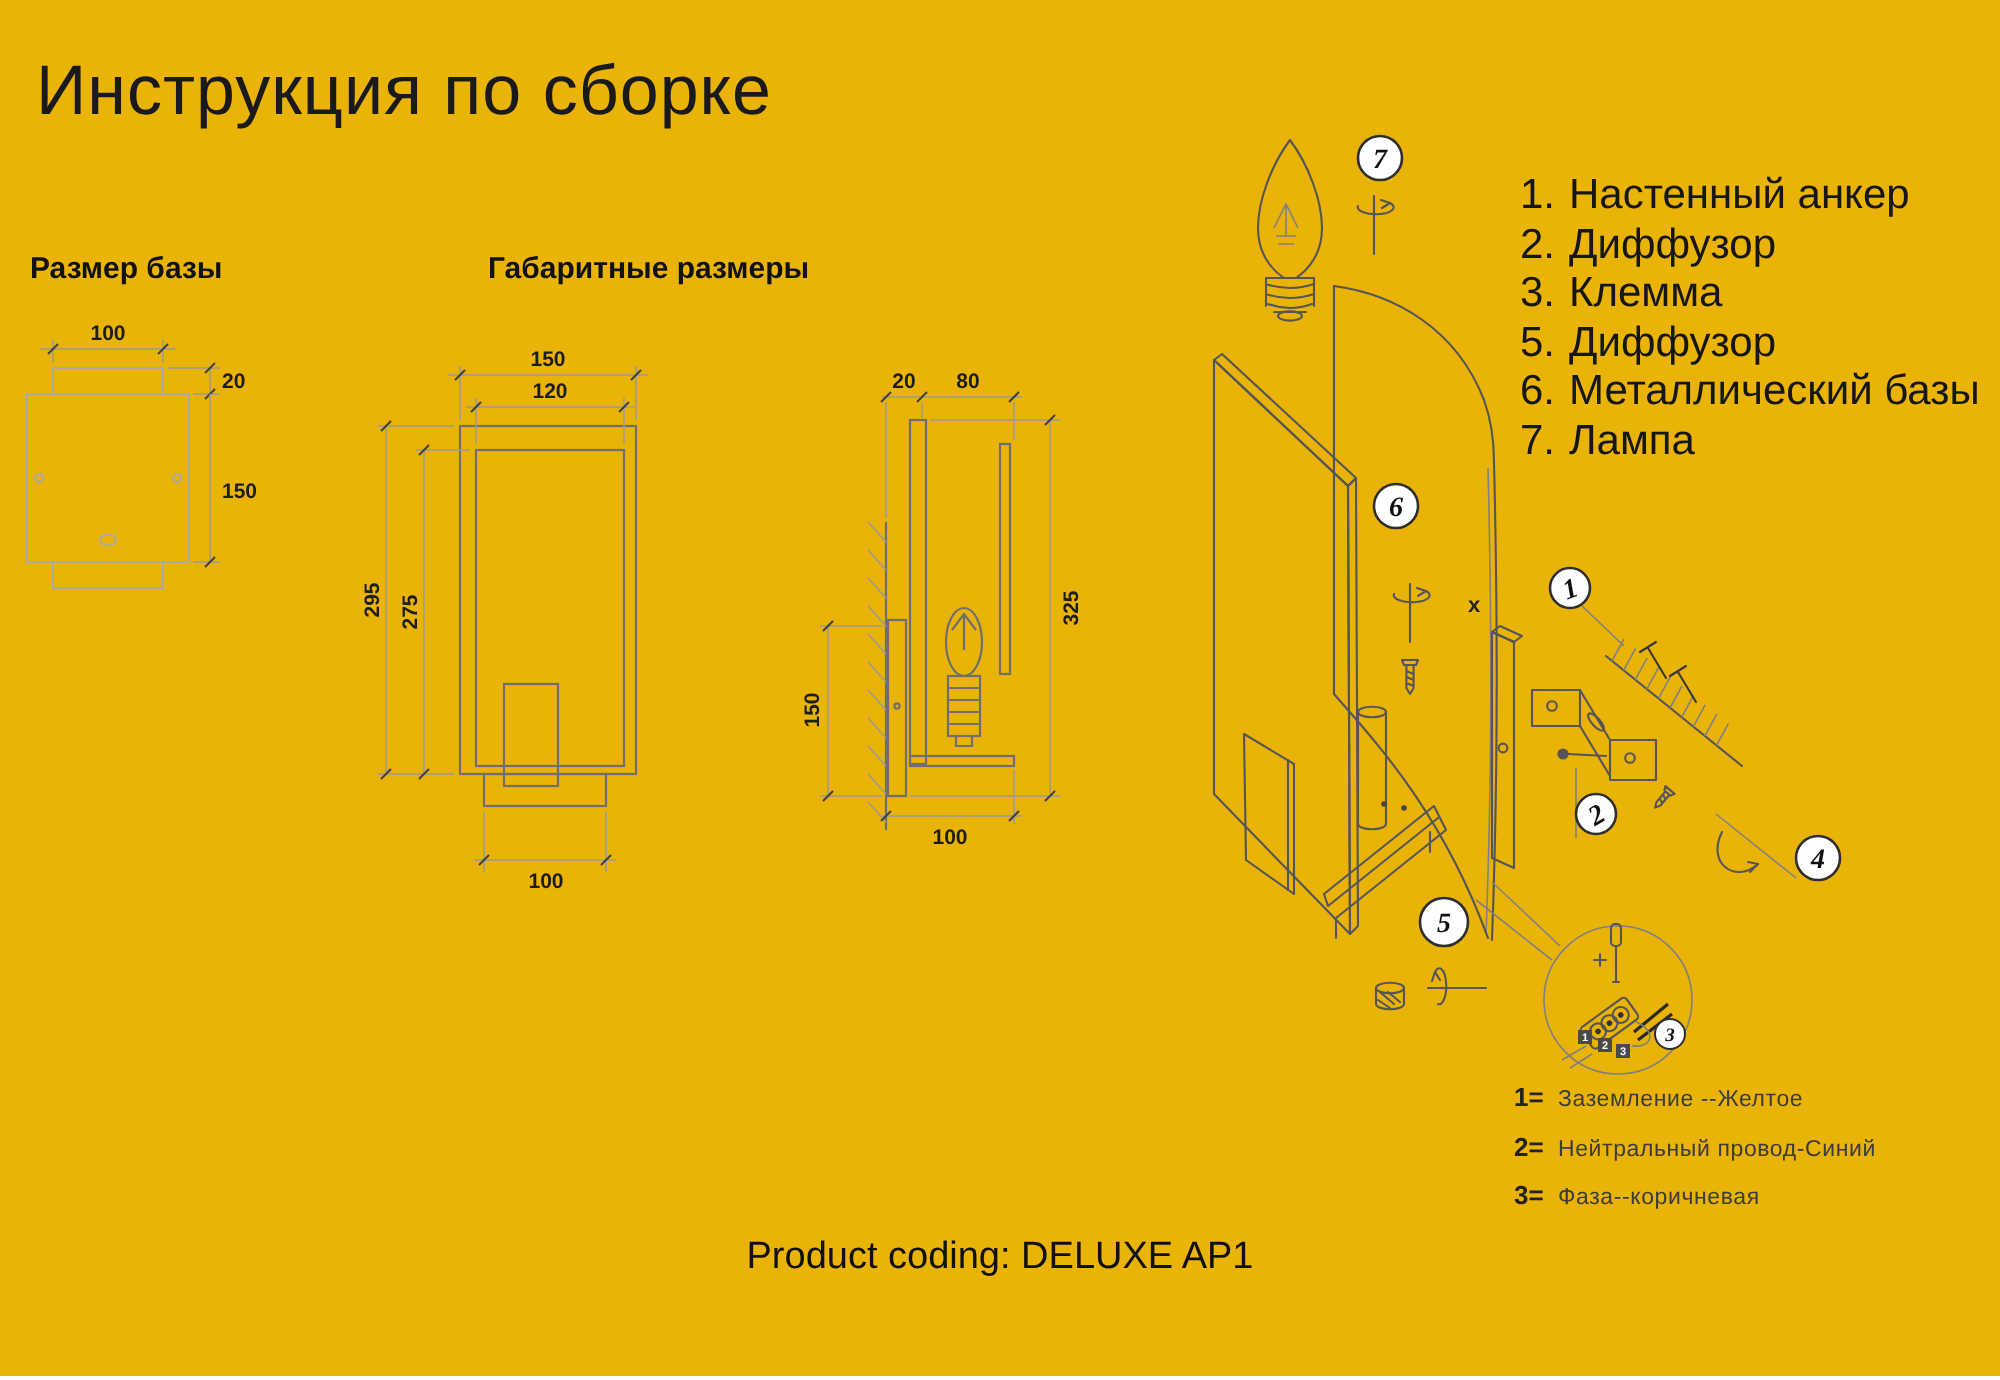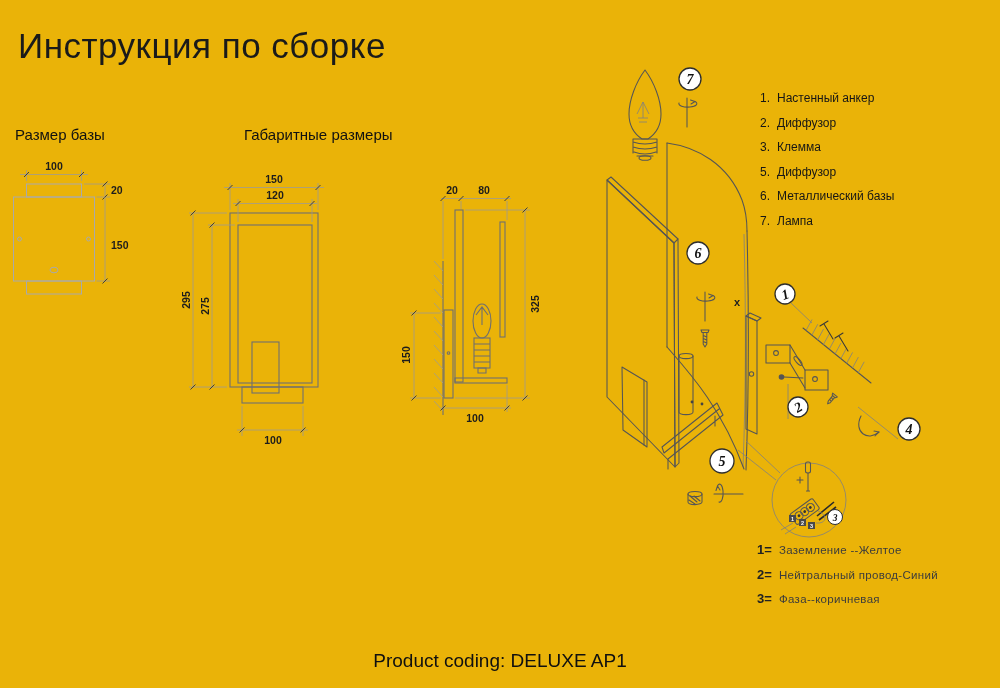--- a/index.html
+++ b/index.html
@@ -1,28 +1,28 @@
 <!DOCTYPE html>
 <html><head>
 <meta charset="utf-8">
 <style>
   html,body{margin:0;padding:0;background:#fff}
   .canvas{position:relative;width:1000px;height:688px;background:#eab308;overflow:hidden;
           font-family:"Liberation Sans",sans-serif;color:#141414}
   .abs{position:absolute}
   .title{left:18px;top:26px;font-size:35px;letter-spacing:.5px;color:#1a1a1a;white-space:nowrap}
-  .seclabel{font-size:15px;font-weight:normal;color:#111;white-space:nowrap}
-  .parts{left:760px;top:86px;font-size:12px;line-height:24.6px;color:#161616}
+  .seclabel{font-size:15px;font-weight:bold;color:#111;white-space:nowrap}
+  .parts{left:760px;top:86px;font-size:21px;line-height:24.6px;color:#161616}
   .parts .row{white-space:nowrap}
   .parts .num{margin-right:7px}
   .legend{left:757px;top:540px;color:#3c3c3c}
   .legend .row{margin-bottom:6.5px;white-space:nowrap}
   .legend .num{font-weight:bold;font-size:13px;color:#222;display:inline-block;width:22px}
   .legend .txt{font-size:11.5px;letter-spacing:.3px}
-  .footer{left:0;top:650px;width:1000px;text-align:center;font-size:19px;color:#101010}
+  .footer{left:0;top:618px;width:1000px;text-align:center;font-size:19px;color:#101010}
   svg{position:absolute;overflow:visible}
   .ln{stroke:#a9a9a9;fill:none;stroke-width:1}
   .sh{stroke:#6f6f6f;fill:none;stroke-width:1.1}
   .dim{stroke:#9a9a9a;stroke-width:.75;fill:none}
   .tick{stroke:#3f3f3f;stroke-width:1}
   .dimtxt{fill:#1d1d1d;font:bold 10.5px "Liberation Sans",sans-serif}
   .ex{stroke:#555;fill:none;stroke-width:1.05;stroke-linejoin:round;stroke-linecap:round}
   .exthin{stroke:#808080;fill:none;stroke-width:.8}
   .callout circle{stroke:#2e2e2e;stroke-width:1.3;fill:#fff}
   .callout text{fill:#111;font:italic bold 14px "Liberation Serif",serif;text-anchor:middle}

